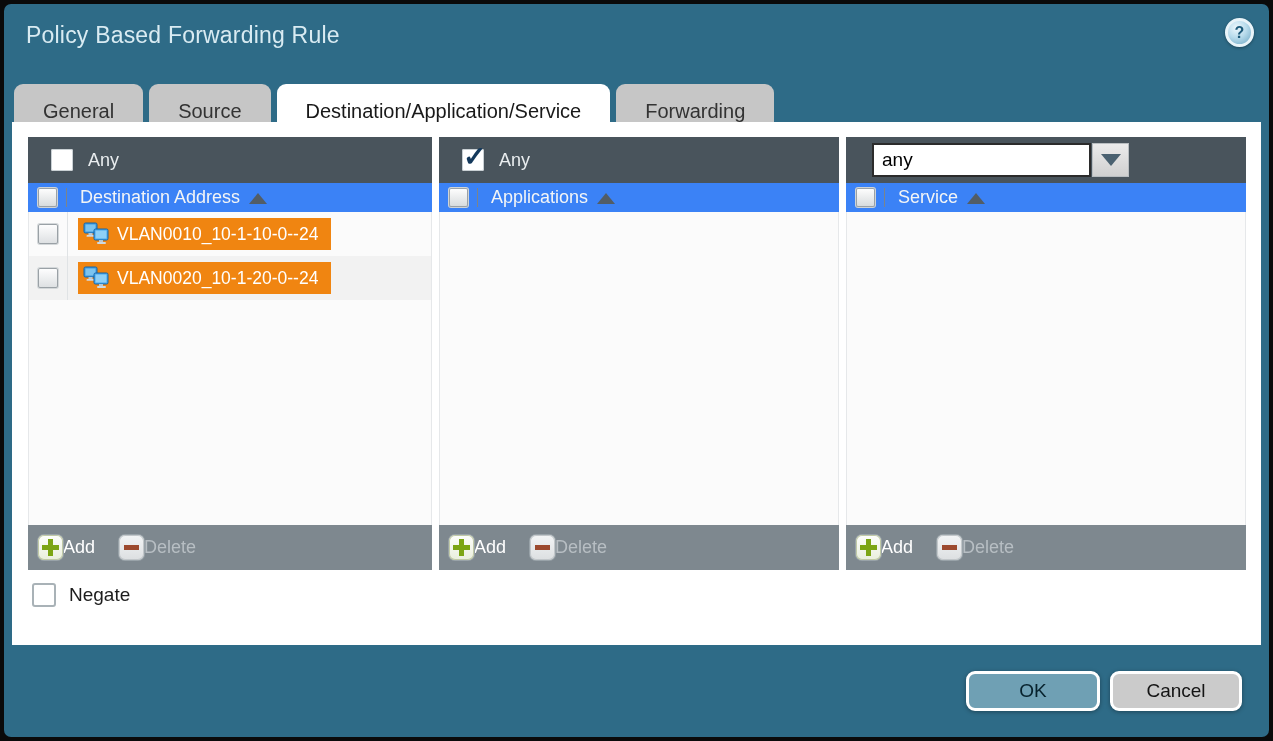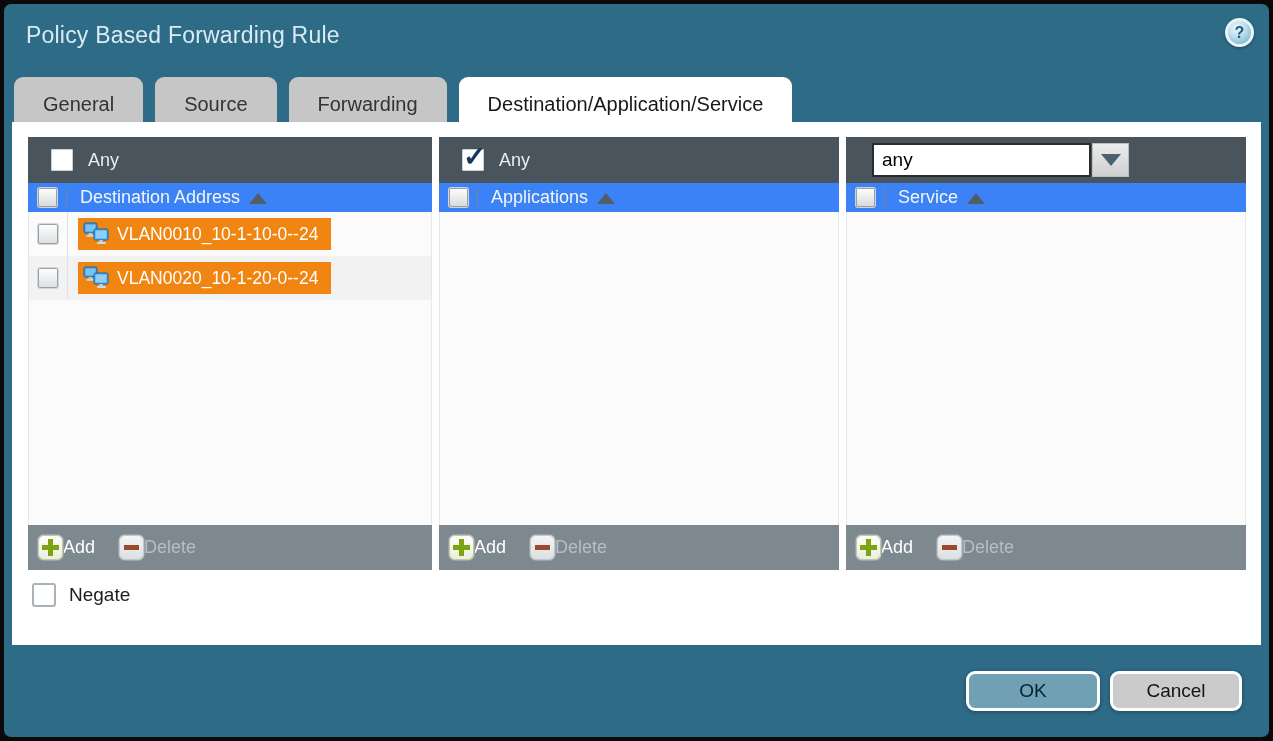--- a/index.html
+++ b/index.html
@@ -10,21 +10,21 @@
 
   
   .titlebar { position:absolute; top:0; left:0; right:0; height:64px; }
   .title { position:absolute; left:22px; top:18px; font-size:23px; color:#d9ebf2; letter-spacing:0.2px; }
   .help-btn { position:absolute; right:15px; top:14px; width:29px; height:29px; border-radius:50%;
     background:radial-gradient(circle at 38% 30%, #eef8fd 0%, #b9dcec 45%, #6ba6c4 100%);
     border:3px solid #e9f4f9; box-shadow:0 1px 3px rgba(0,0,0,0.35);
     color:#1d5a7a; font-weight:bold; font-size:16px; text-align:center; line-height:23px; cursor:pointer; }
 
   
-  .tabs { position:absolute; top:73px; left:10px; height:53px; display:flex; gap:12px; }
+  .tabs { position:absolute; top:80px; left:10px; height:53px; display:flex; gap:6px; }
   .tab { height:53px; line-height:55px; padding:0 29px; background:#c6c6c6; color:#333;
     font-size:20px; border-radius:9px 9px 0 0; cursor:pointer; white-space:nowrap; }
   .tab.active { background:#ffffff; color:#191919; }
 
   
   .content { position:absolute; top:118px; left:8px; right:8px; bottom:92px; background:#ffffff; }
 
   .panels { position:absolute; top:15px; left:16px; display:flex; gap:7px; }
   .panel { height:433px; display:flex; flex-direction:column; }
   .panel.p1 { width:404px; } .panel.p2 { width:400px; } .panel.p3 { width:400px; }
@@ -102,22 +102,22 @@
 <div class="dialog">
 
   <div class="titlebar">
     <div class="title">Policy Based Forwarding Rule</div>
     <div class="help-btn">?</div>
   </div>
 
   <div class="tabs">
     <div class="tab">General</div>
     <div class="tab">Source</div>
+    <div class="tab active">Destination/Application/Service</div>
     <div class="tab">Forwarding</div>
-    <div class="tab active">Destination/Application/Service</div>
   </div>
 
   <div class="content">
     <div class="panels">
 
       <div class="panel p1">
         <div class="any-row">
           <div class="cb-big"></div>
           <div class="any-label">Any</div>
         </div>

